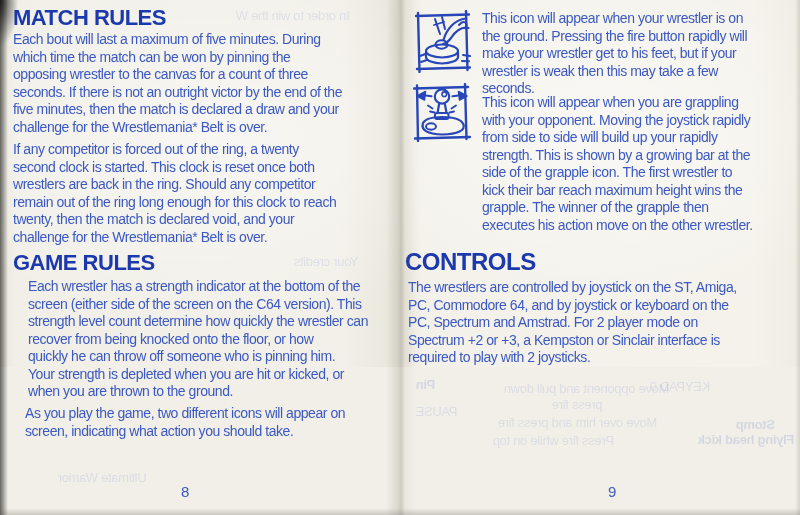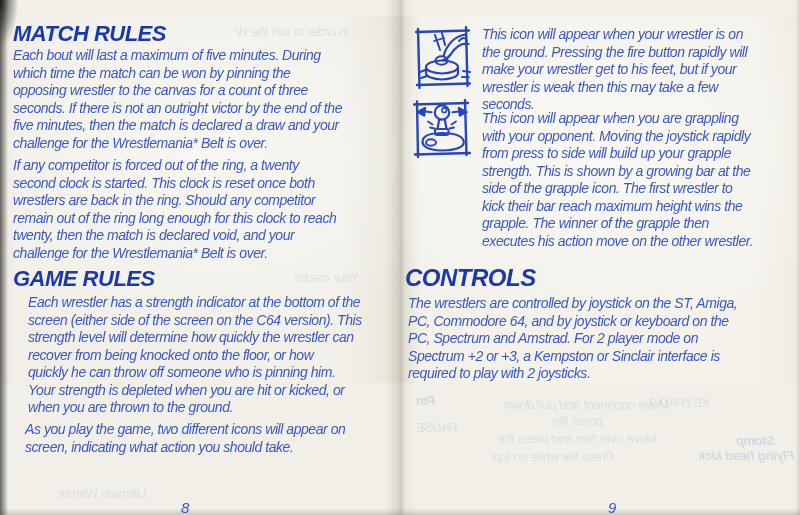--- a/index.html
+++ b/index.html
@@ -2,21 +2,21 @@
 <html><head>
 <meta charset="utf-8">
 <style>
   html,body{margin:0;padding:0;background:#c8c4ba;}
   .spread{
     position:relative;width:800px;height:515px;overflow:hidden;
     font-family:"Liberation Sans",sans-serif;
     background:#f1efe8;
     --head:#1b38ac;--body:#3c59c1;--icon:#2746b8;
   }
-  .page{position:absolute;top:16px;height:367px;width:400px;font-style:italic;}
+  .page{position:absolute;top:0;height:367px;width:400px;}
   .page-left{left:0;
     background:
       radial-gradient(120% 85% at 52% 38%, rgba(255,255,255,.45), rgba(255,255,255,0) 62%),
       linear-gradient(to right,#e8e5dc 0,#f1efe8 16px,#f2f0e9 85%,#e8e5da 100%);}
   .page-right{left:400px;
     background:
       radial-gradient(120% 85% at 48% 35%, rgba(255,255,255,.5), rgba(255,255,255,0) 62%),
       linear-gradient(to right,#e6e3d9 0,#f3f1ea 22px,#f4f2eb 88%,#efece3 100%);}
   .gutter{position:absolute;left:386px;top:0;width:30px;height:515px;pointer-events:none;
     background:linear-gradient(to right, rgba(0,0,0,0) 0%, rgba(95,88,70,.14) 38%, rgba(80,74,58,.22) 50%, rgba(150,140,115,.08) 64%, rgba(0,0,0,0) 100%);}
@@ -69,21 +69,21 @@
         <div class="tline">remain out of the ring long enough for this clock to reach</div>
         <div class="tline">twenty, then the match is declared void, and your</div>
         <div class="tline">challenge for the Wrestlemania* Belt is over.</div>
       </div>
 
     <div class="heading" style="left:13px;top:252px;">GAME RULES</div>
 
     <div class="para" style="left:13px;top:278px;width:380px;margin-left:15px;">
         <div class="tline">Each wrestler has a strength indicator at the bottom of the</div>
         <div class="tline">screen (either side of the screen on the C64 version). This</div>
-        <div class="tline">strength level will determine how quickly the wrestler can</div>
+        <div class="tline">strength level count determine how quickly the wrestler can</div>
         <div class="tline">recover from being knocked onto the floor, or how</div>
         <div class="tline">quickly he can throw off someone who is pinning him.</div>
         <div class="tline">Your strength is depleted when you are hit or kicked, or</div>
         <div class="tline">when you are thrown to the ground.</div>
       </div>
 
     <div class="para" style="left:13px;top:405px;width:380px;margin-left:12px;">
         <div class="tline">As you play the game, two different icons will appear on</div>
         <div class="tline">screen, indicating what action you should take.</div>
       </div>
@@ -142,21 +142,21 @@
         <div class="tline">This icon will appear when your wrestler is on</div>
         <div class="tline">the ground. Pressing the fire button rapidly will</div>
         <div class="tline">make your wrestler get to his feet, but if your</div>
         <div class="tline">wrestler is weak then this may take a few</div>
         <div class="tline">seconds.</div>
       </div>
 
     <div class="para" style="left:82px;top:94px;width:312px;">
         <div class="tline">This icon will appear when you are grappling</div>
         <div class="tline">with your opponent. Moving the joystick rapidly</div>
-        <div class="tline">from press to side will build up your grapple</div>
+        <div class="tline">from side to side will build up your rapidly</div>
         <div class="tline">strength. This is shown by a growing bar at the</div>
         <div class="tline">side of the grapple icon. The first wrestler to</div>
         <div class="tline">kick their bar reach maximum height wins the</div>
         <div class="tline">grapple. The winner of the grapple then</div>
         <div class="tline">executes his action move on the other wrestler.</div>
       </div>
 
     <div class="heading heading-xl" style="left:5px;top:250px;">CONTROLS</div>
 
     <div class="para" style="left:8px;top:279px;width:388px;">

